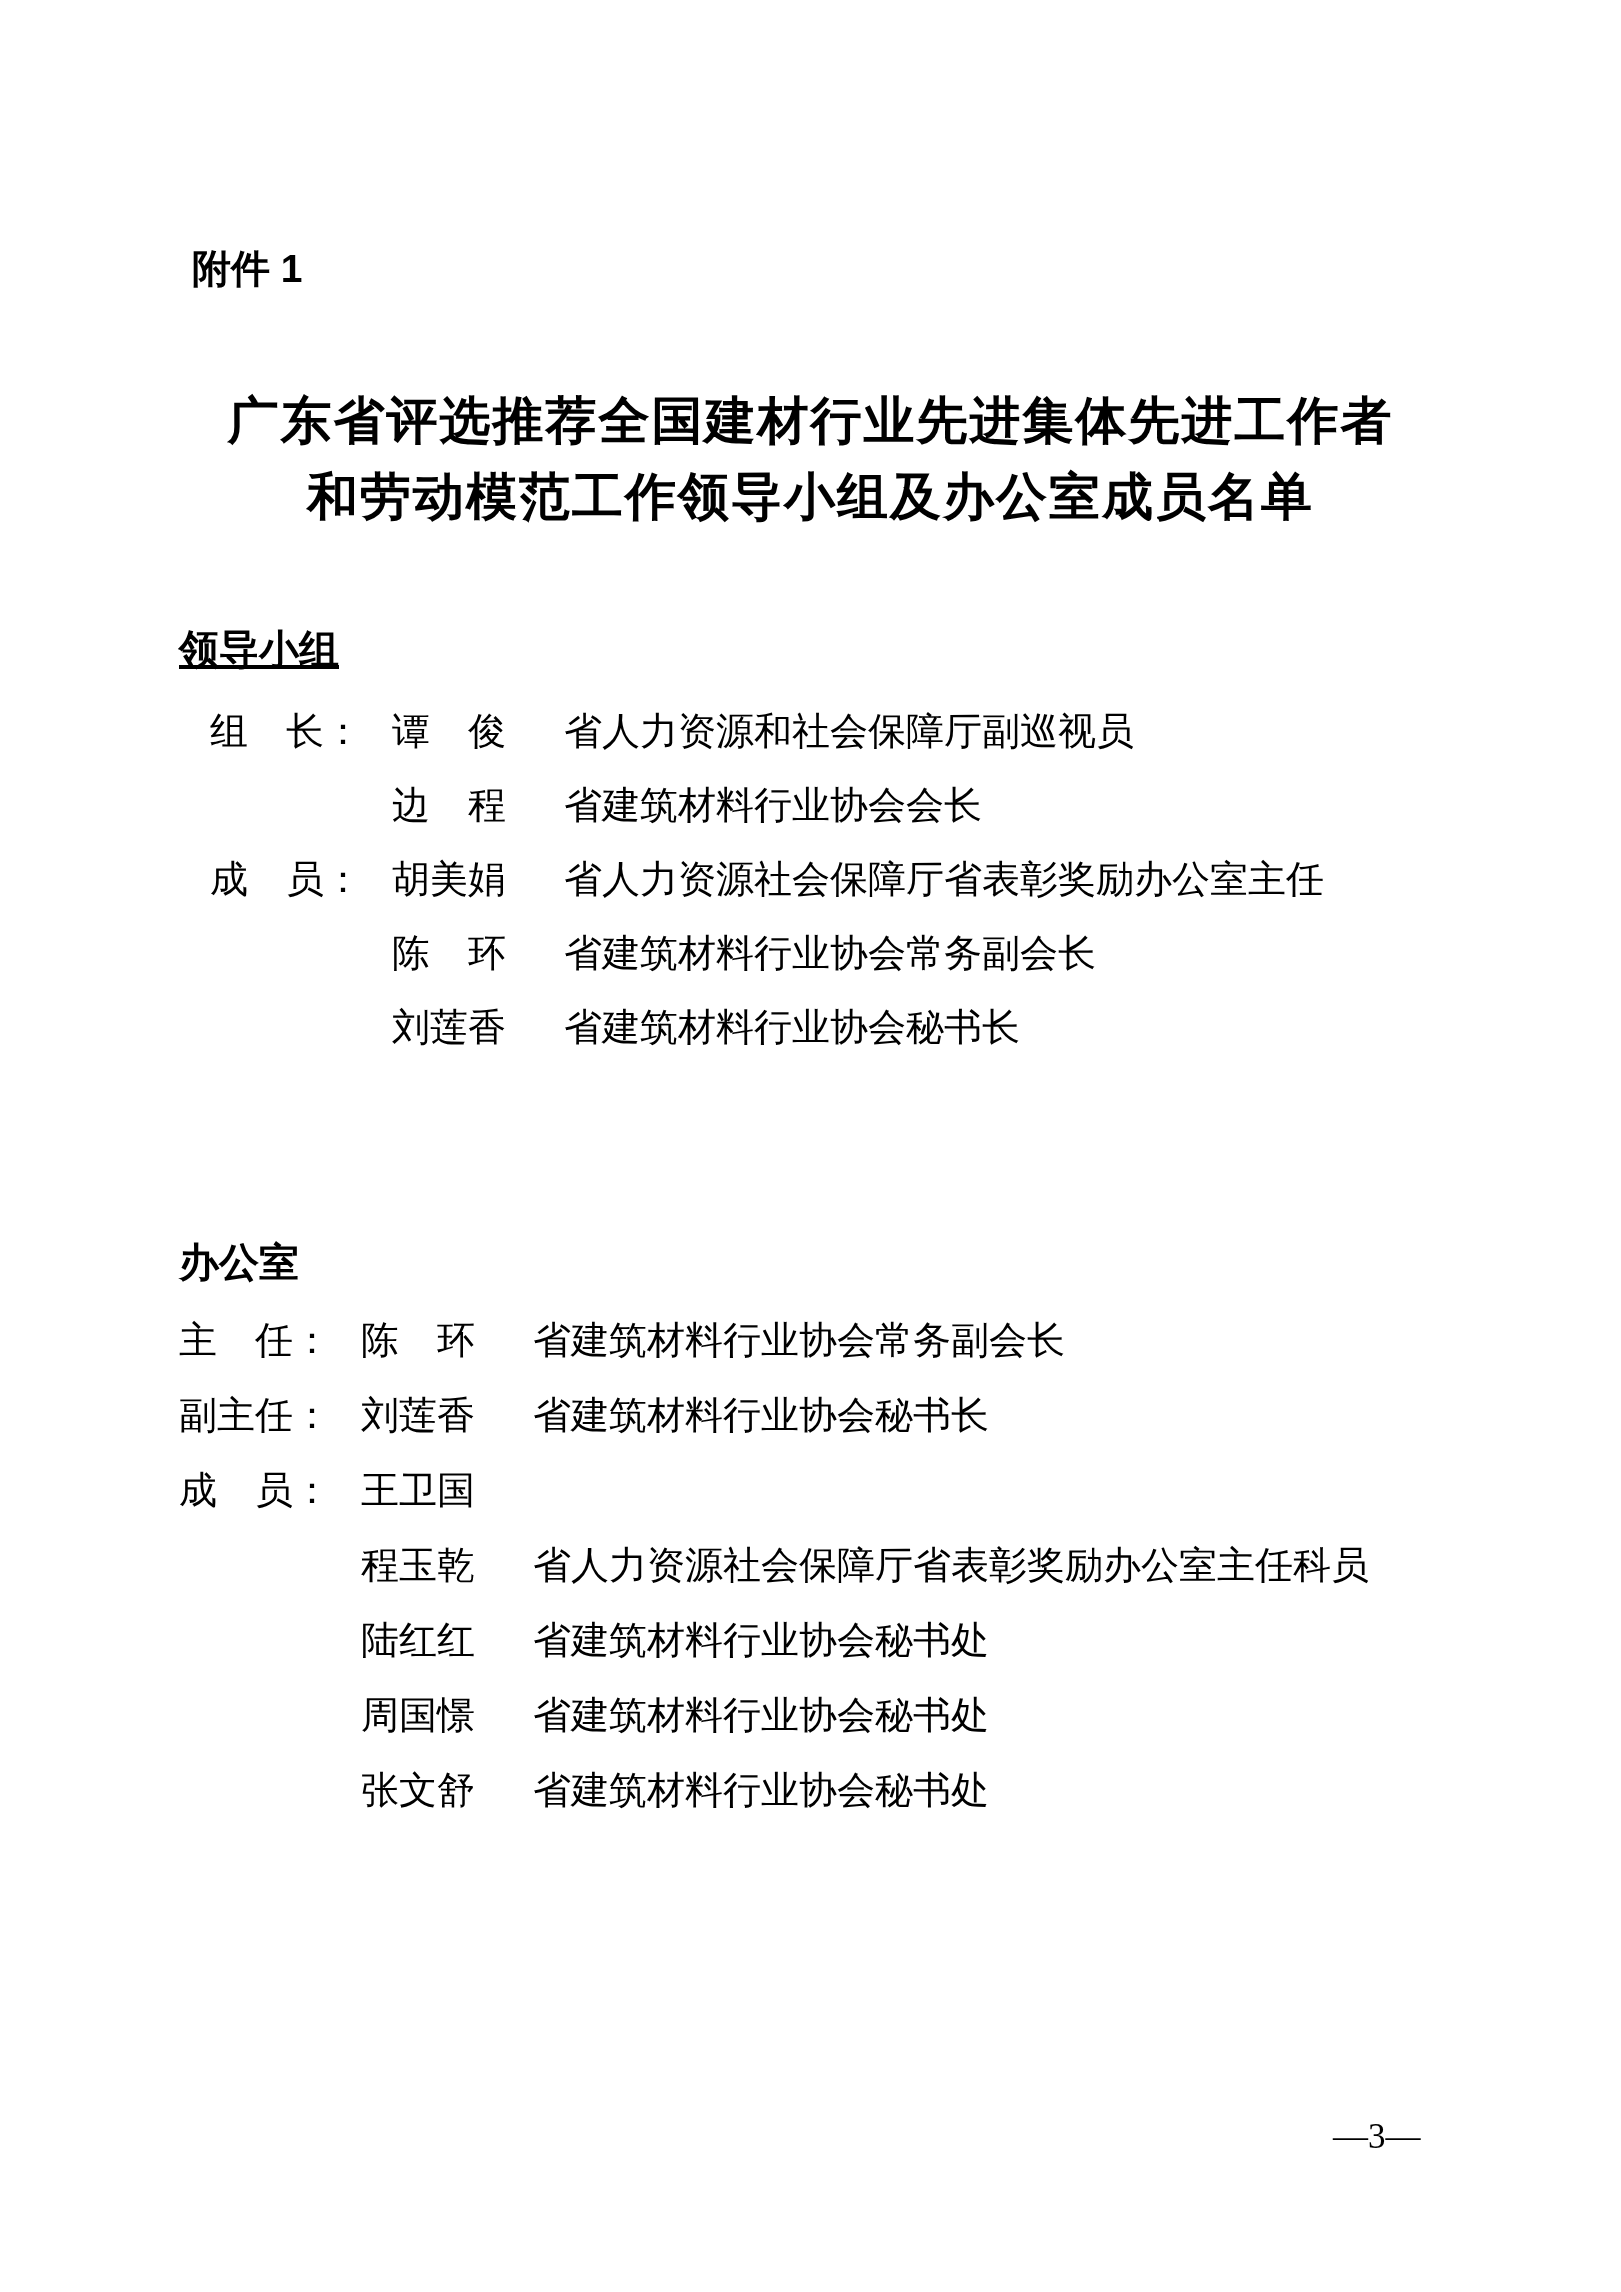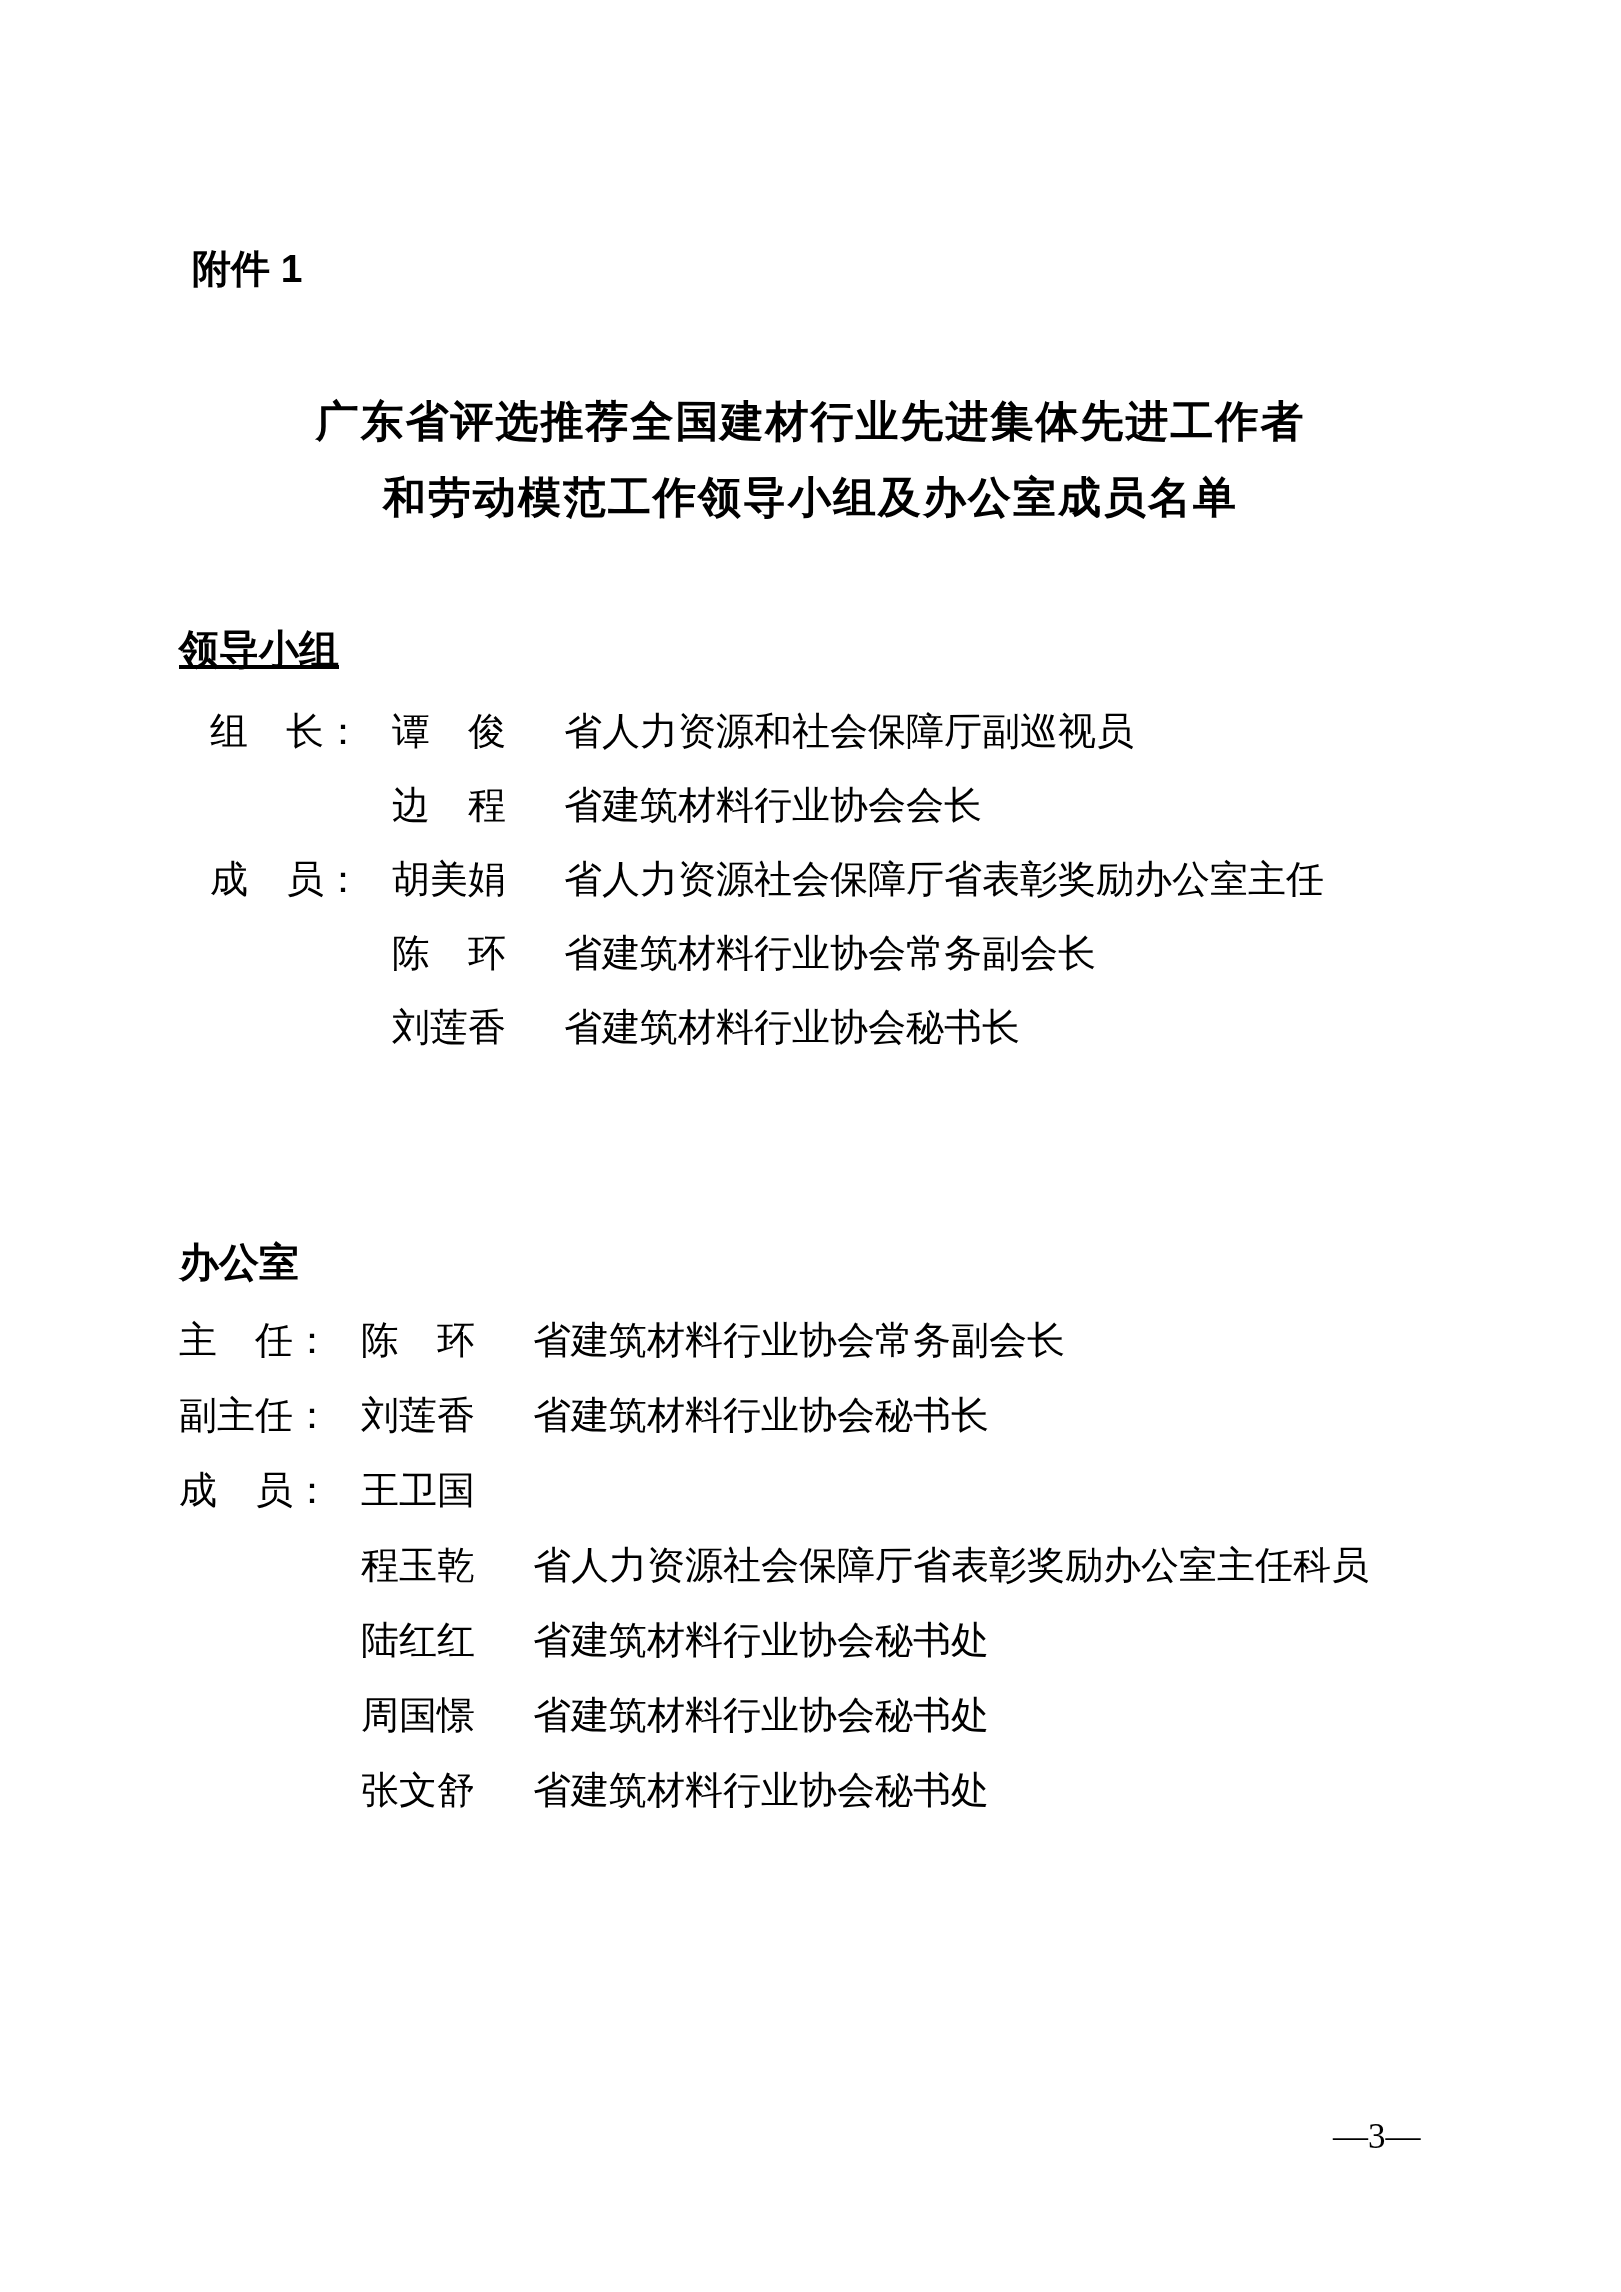--- a/index.html
+++ b/index.html
@@ -16,21 +16,21 @@
     position: absolute; left: 192px; top: 247px;
     font-size: 39px; line-height: 43px;
     font-family: "Liberation Sans", "DejaVu Sans", sans-serif;
     font-weight: 600;
     white-space: pre;
   }
 
   .title-line {
     position: absolute; left: 0; width: 1621px;
     text-align: center;
-    font-size: 43px; line-height: 53px;
+    font-size: 51px; line-height: 53px;
     font-weight: bold;
     letter-spacing: 2px;
     font-family: "Liberation Serif", "DejaVu Serif", serif;
     white-space: pre;
   }
   #title-line-1 { top: 395px; }
   #title-line-2 { top: 471px; text-align: center; }
 
   .section-heading {
     position: absolute; left: 179px;

